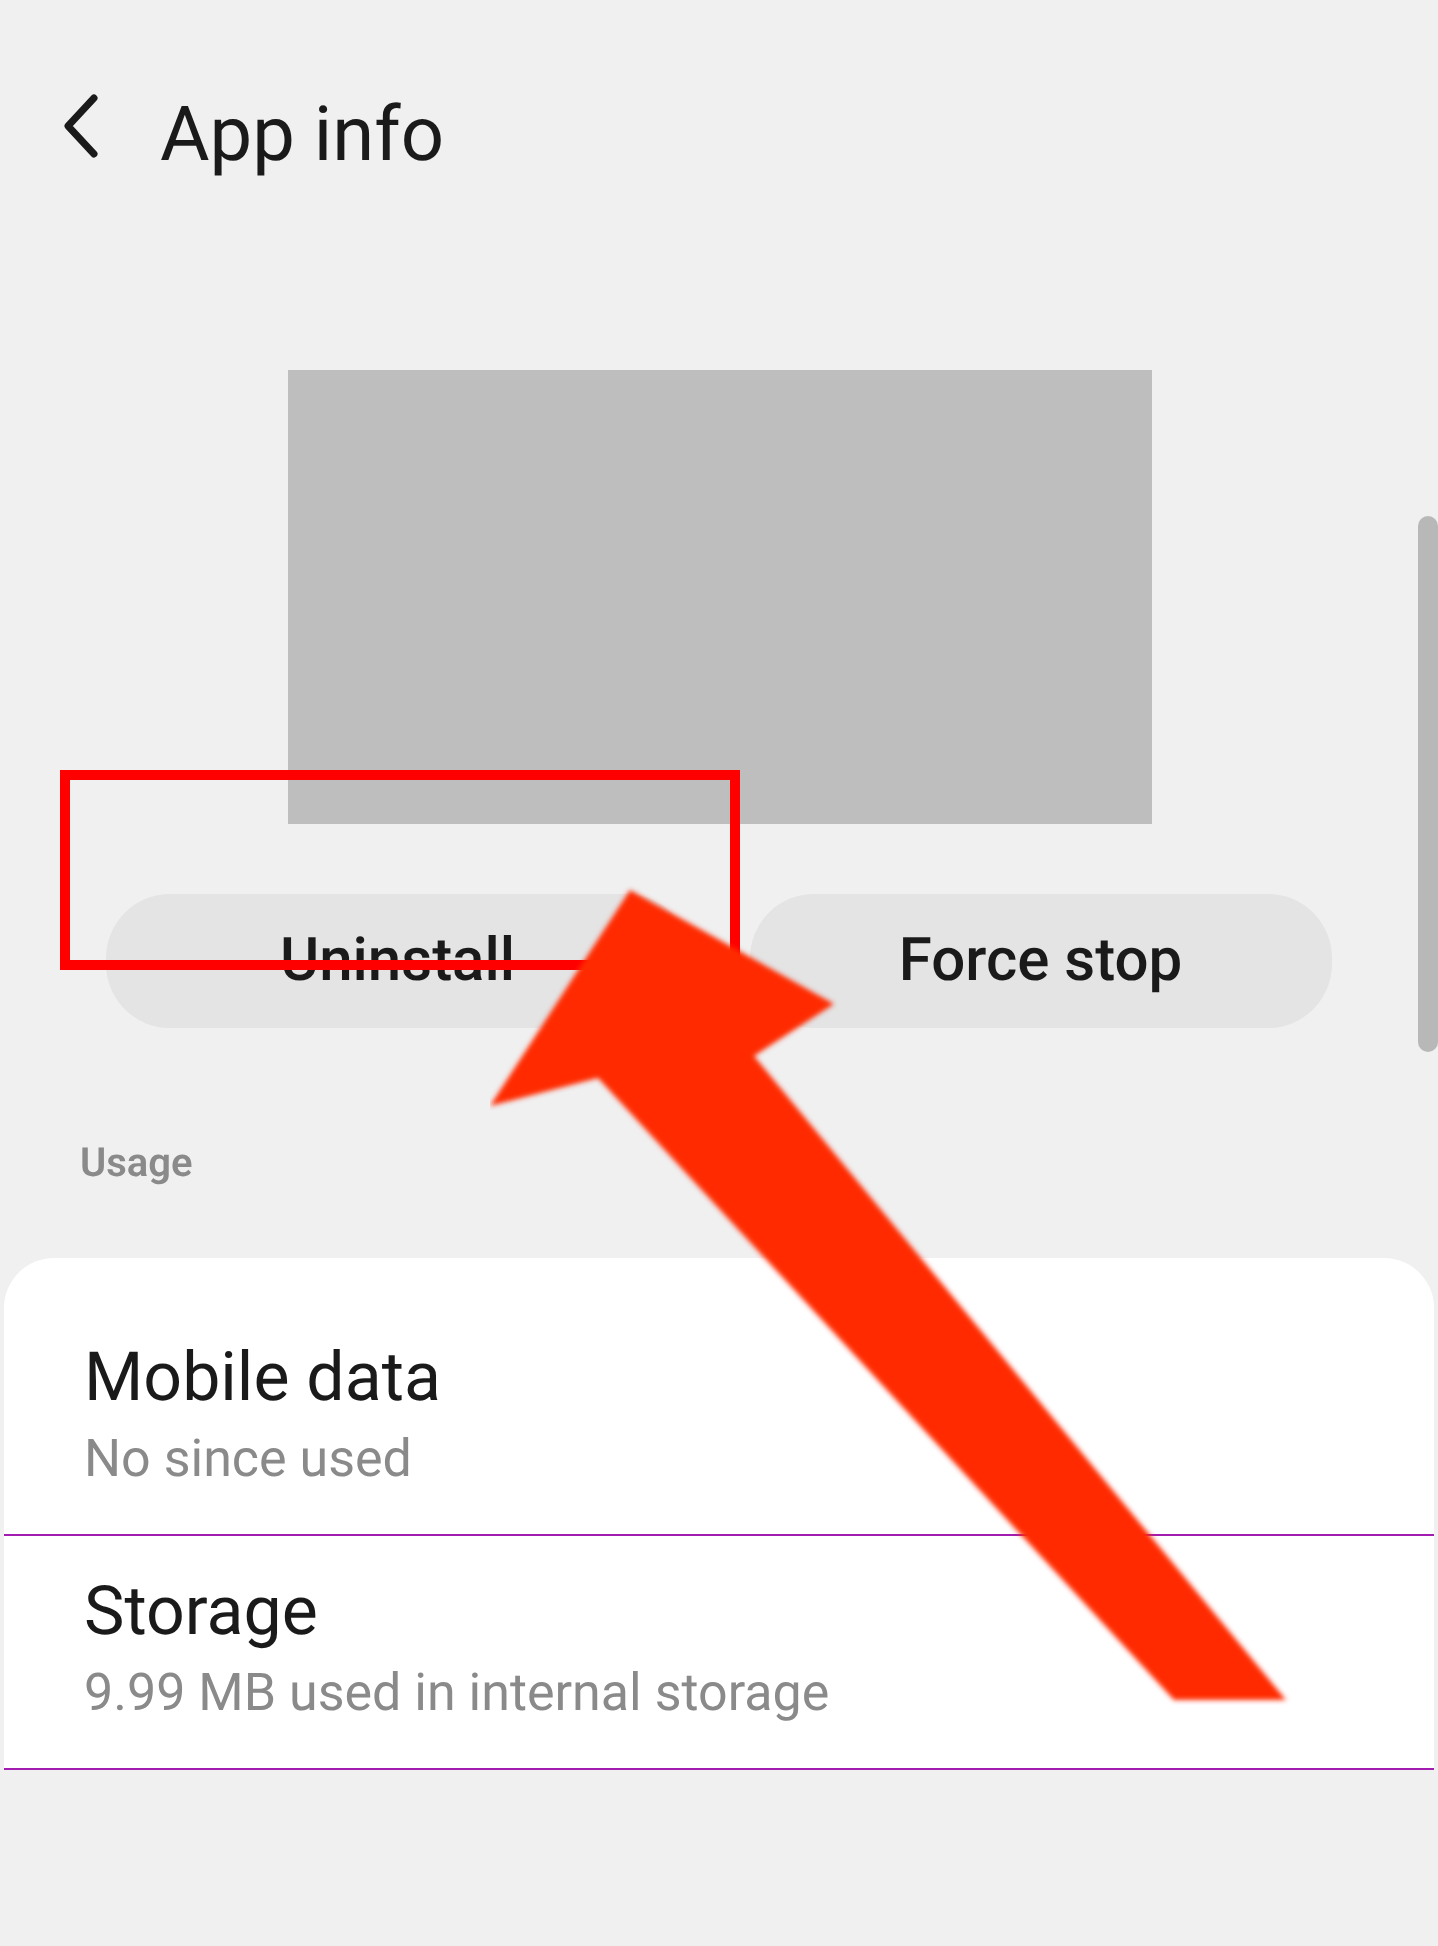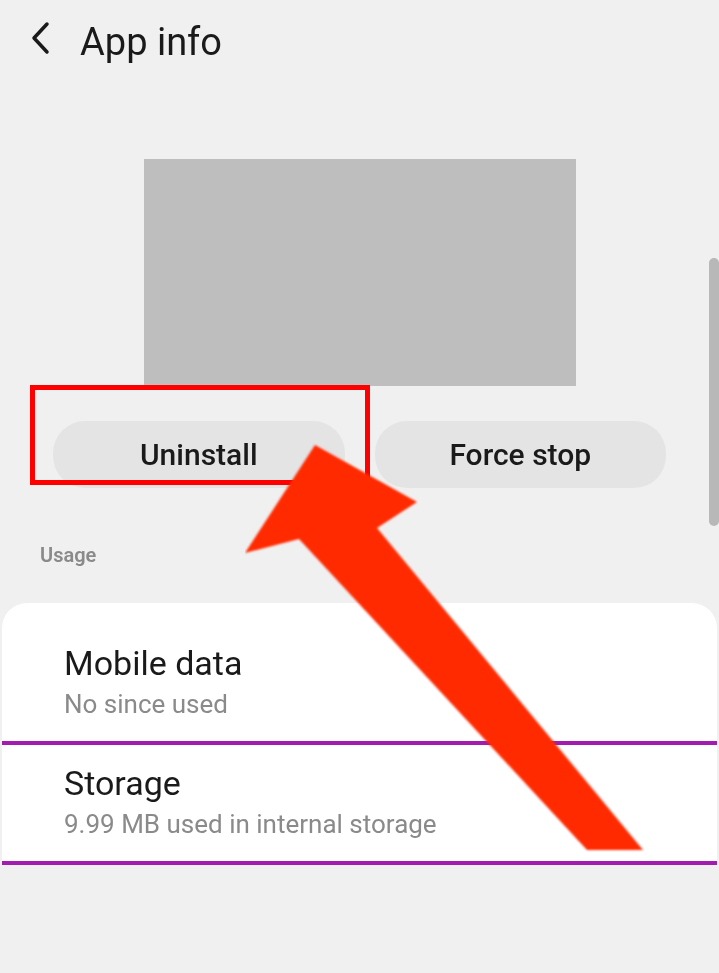--- a/index.html
+++ b/index.html
@@ -13,20 +13,21 @@
       height: 973px;
       background: #f0f0f0;
       position: relative;
       overflow: hidden;
     }
     .header {
       display: flex;
       align-items: center;
       padding: 20px 30px;
       gap: 30px;
+      margin-top: 26px;
     }
     .back-icon {
       font-size: 38px;
       font-weight: 300;
       color: #1a1a1a;
       cursor: pointer;
     }
     .page-title {
       font-size: 38px;
       font-weight: 400;
@@ -72,22 +73,22 @@
       padding: 0 40px;
       margin-bottom: 36px;
     }
     .usage-card {
       background: #ffffff;
       border-radius: 25px 25px 0 0;
       margin: 0 2px;
       padding-top: 30px;
     }
     .usage-item {
-      padding: 18px 62px 22px;
-      border-bottom: 4px solid #a21caf;
+      padding: 18px 40px 22px;
+      border-bottom: 1px solid #a21caf;
     }
     .usage-item:first-child {
       padding-top: 10px;
     }
     .usage-title {
       font-size: 34px;
       font-weight: 400;
       color: #1a1a1a;
       margin-bottom: 6px;
     }

